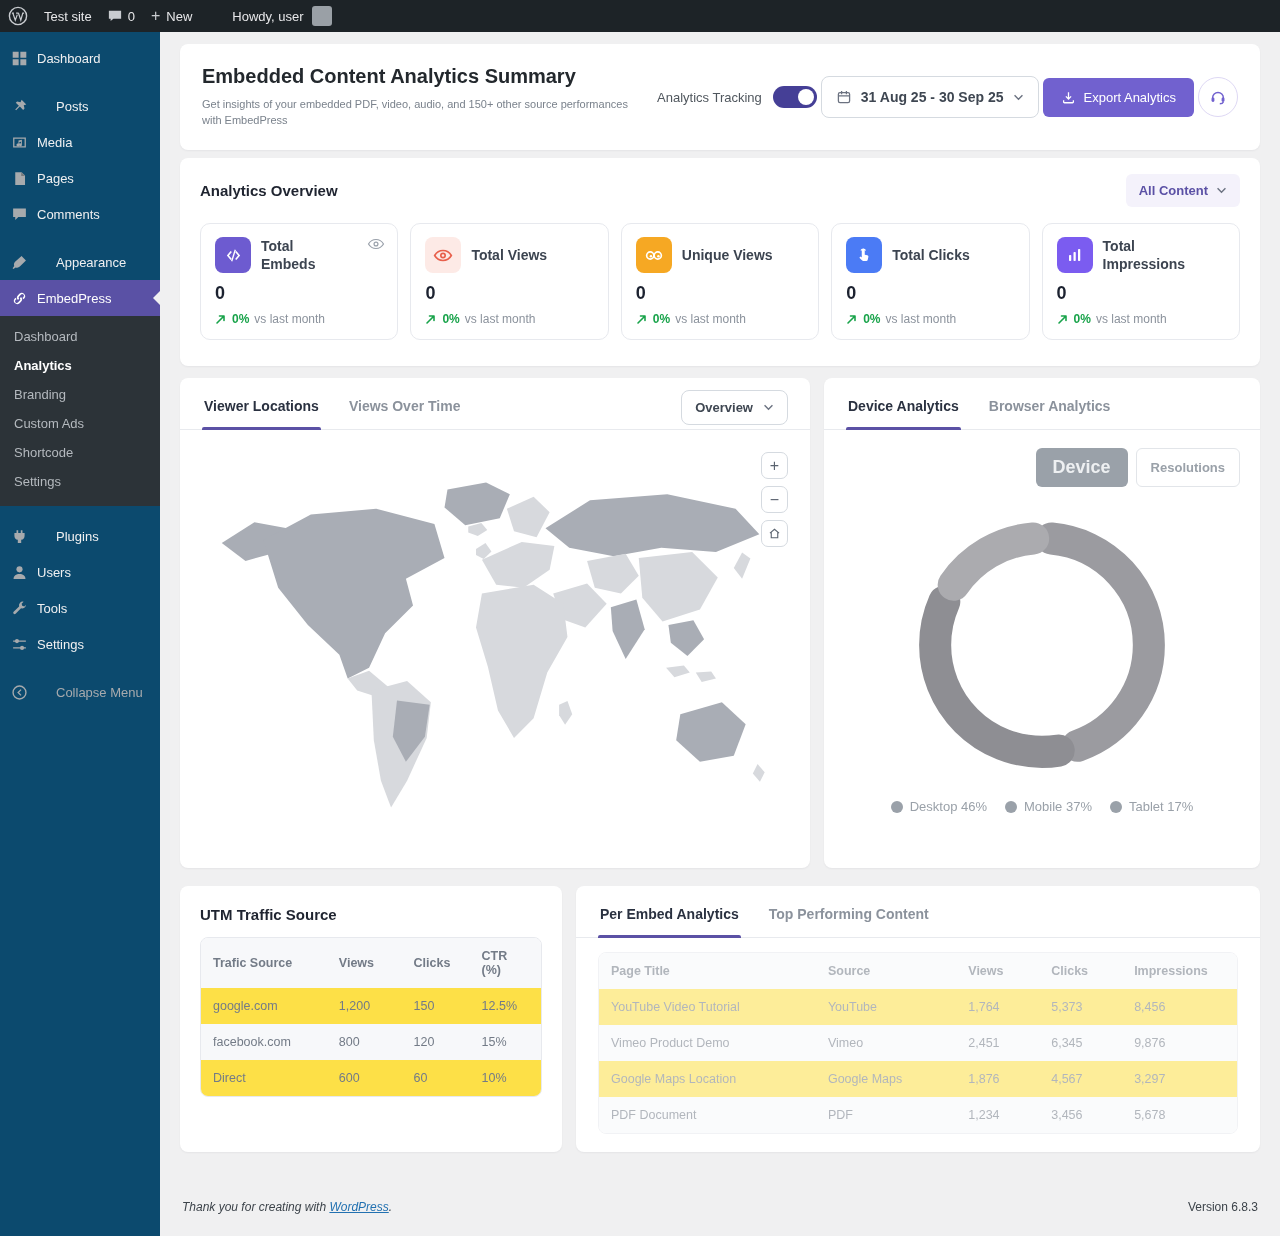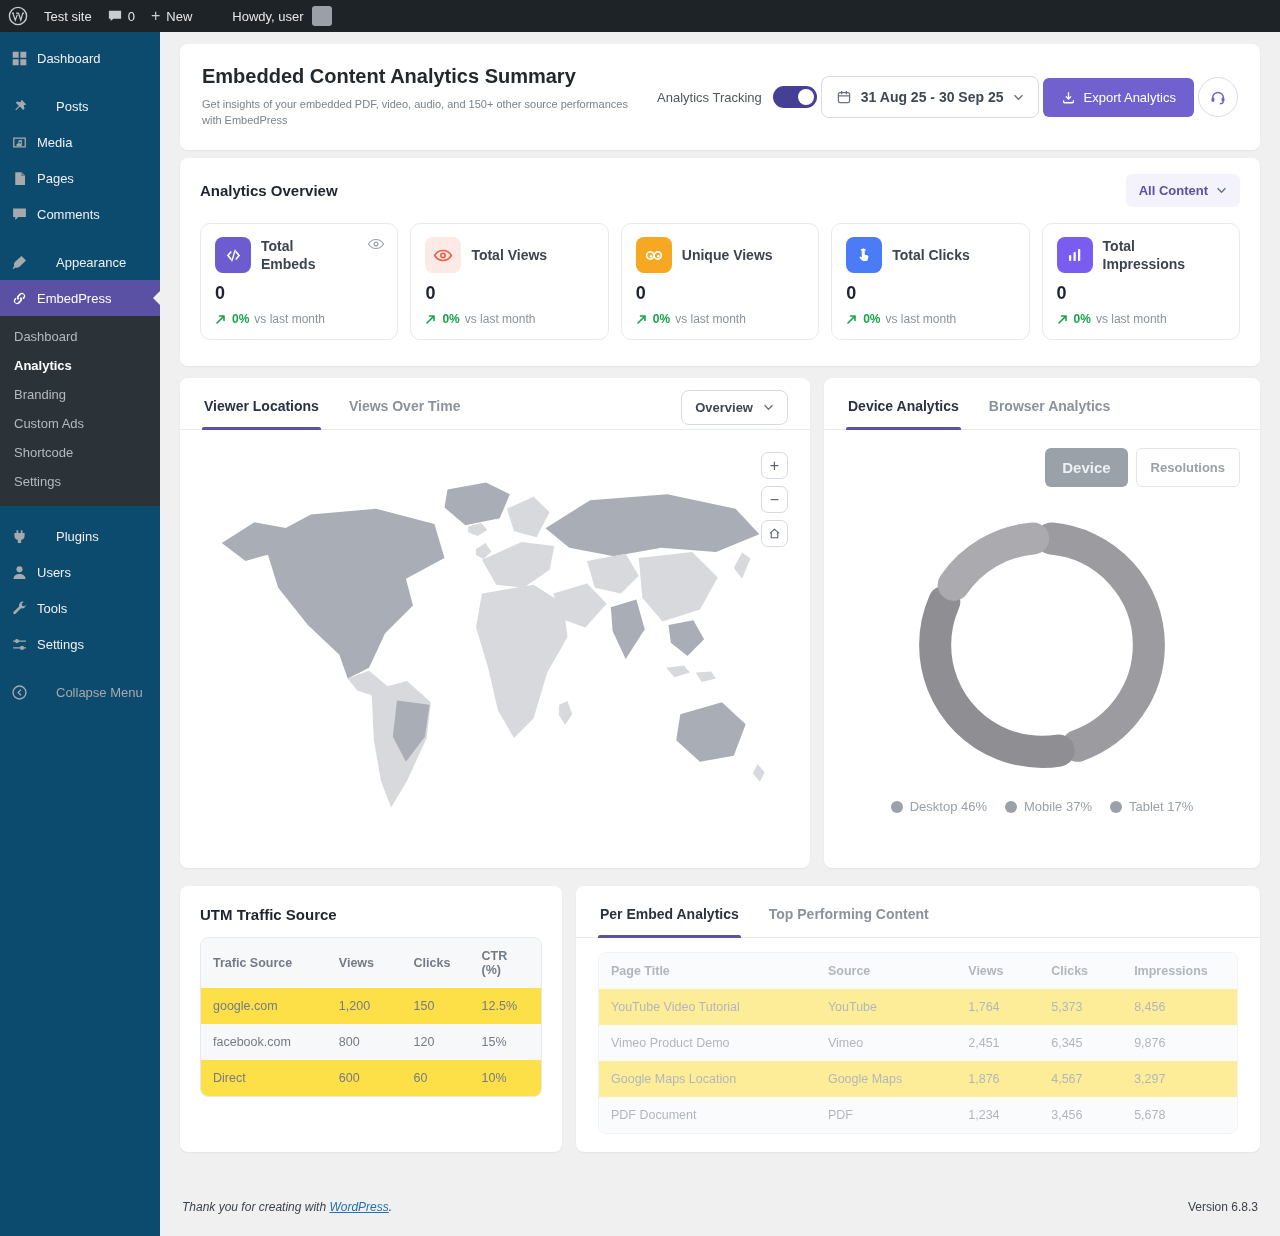--- a/index.html
+++ b/index.html
@@ -87,21 +87,21 @@
   .tab.active{ color:#2a3140; }
   .tab.active::after{ content:""; position:absolute; left:0; right:0; bottom:-1px; height:3px; background:#5b51a5; border-radius:2px 2px 0 0; }
   .select-pill{ margin-left:auto; display:flex; align-items:center; gap:10px; border:1px solid #d5dae0; border-radius:8px; padding:9px 13px; font-size:13px; font-weight:600; color:#3f4752; cursor:pointer; background:#fff; }
   .map-box{ position:relative; height:434px; padding:14px 18px 8px; }
   .map-box svg.map{ width:100%; height:100%; }
   .land.light{ fill:#d7d9dd; } .land.dark{ fill:#a9adb5; }
   .zoom-ctrl{ position:absolute; top:22px; right:22px; display:flex; flex-direction:column; gap:7px; }
   .zoom-btn{ width:27px; height:27px; border:1px solid #d5dae0; background:#fff; border-radius:7px; color:#5b6470; font-size:16px; line-height:1; display:flex; align-items:center; justify-content:center; cursor:pointer; padding:0; }
 
   .dev-buttons{ display:flex; justify-content:flex-end; gap:8px; padding:18px 20px 0; }
-  .btn-gray{ background:#9aa1a9; color:#eef0f2; font-size:15px; font-weight:600; border:none; border-radius:6px; padding:3px 17px; cursor:pointer; }
+  .btn-gray{ background:#9aa1a9; color:#eef0f2; font-size:18px; font-weight:600; border:none; border-radius:6px; padding:3px 17px; cursor:pointer; }
   .btn-outline{ background:#fff; color:#9aa1a9; border:1px solid #e2e5e9; border-radius:6px; padding:11px 14px; font-size:13px; font-weight:600; cursor:pointer; }
   .donut-wrap{ display:flex; justify-content:center; padding:22px 0 6px; }
   .legend{ display:flex; justify-content:center; gap:18px; padding:12px 0; color:#9aa1a9; font-size:13px; }
   .legend-item{ display:flex; align-items:center; gap:7px; }
   .dot{ width:12px; height:12px; border-radius:50%; background:#9aa1a9; flex:none; }
 
   
   .bottom{ display:flex; gap:14px; margin-top:18px; }
   .utm-card{ width:382px; flex:none; height:266px; padding:20px; }
   .embed-card{ flex:1; height:266px; padding-bottom:16px; }

